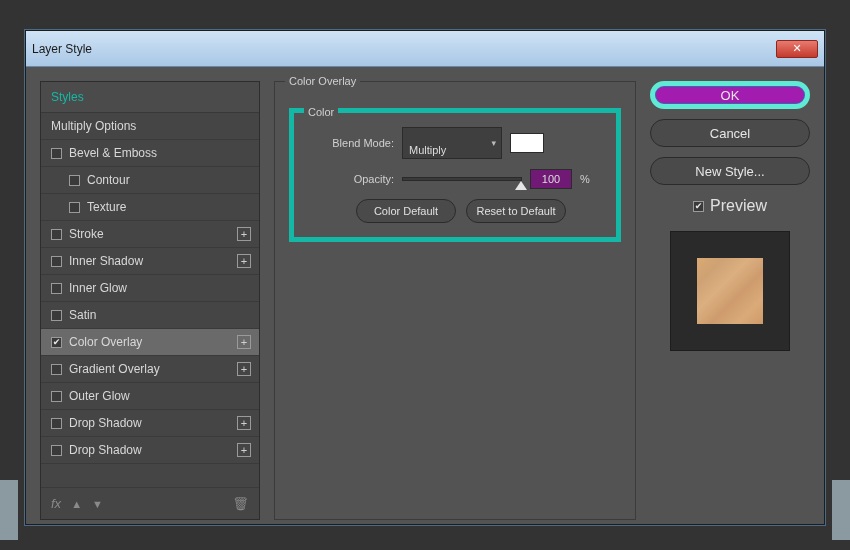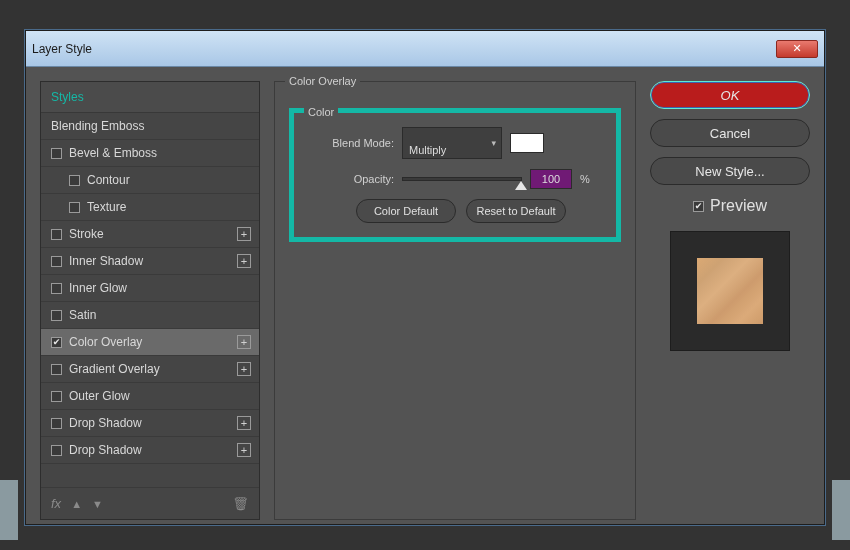--- a/index.html
+++ b/index.html
@@ -73,21 +73,21 @@
 .btnrow{ display:flex; gap:10px; justify-content:center; margin-top:6px;}
 .pbtn{
   min-width:100px; height:24px; background:#4a4a4a; border:1px solid #2b2b2b; border-radius:12px;
   color:#e0e0e0; font-size:11px; display:flex;align-items:center;justify-content:center; cursor:pointer;
 }
 .right { width:160px; display:flex; flex-direction:column; gap:10px; align-items:center;}
 .rbtn{
   width:160px; height:28px; border-radius:14px; background:#4a4a4a; border:1px solid #2b2b2b;
   color:#e6e6e6; font-size:13px; display:flex;align-items:center;justify-content:center; cursor:pointer;
 }
-.rbtn.primary{ border:1px solid #5eead4; box-shadow:inset 0 0 0 1px #3a63b0; background:#b91c1c;font-style:italic;}
+.rbtn.primary{ border:5px solid #5eead4; box-shadow:inset 0 0 0 1px #3a63b0; background:#a21caf;}
 .preview-row{ display:flex; align-items:center; gap:6px; font-size:16px; color:#e0e0e0; margin-top:2px;}
 .preview-box{
   width:120px; height:120px; background:#2a2a2a; border:1px solid #1d1d1d; margin-top:6px;
   display:flex;align-items:center;justify-content:center;
 }
 .preview-inner{ width:66px; height:66px;
   background: linear-gradient(135deg,#d7a775 0%, #caa074 20%, #d8ad80 40%, #c99a6e 60%, #d7a879 80%, #c9996b 100%);
   filter: contrast(1.05);
 }
 </style>
@@ -103,21 +103,21 @@
     <div class="closebtn">
       <span>✕</span>
     </div>
   </div>
 
   <div class="body">
 
     <div class="styles-panel">
       <div class="sp-head">Styles</div>
       <div class="sp-item">
-        <span>Blending Emboss</span>
+        <span>Multiply Options</span>
       </div>
 
       <div class="sp-item">
         <span class="sp-check"></span>
         <span>Bevel &amp; Emboss</span>
       </div>
       <div class="sp-item indent">
         <span class="sp-check"></span>
         <span>Contour</span>
       </div>

